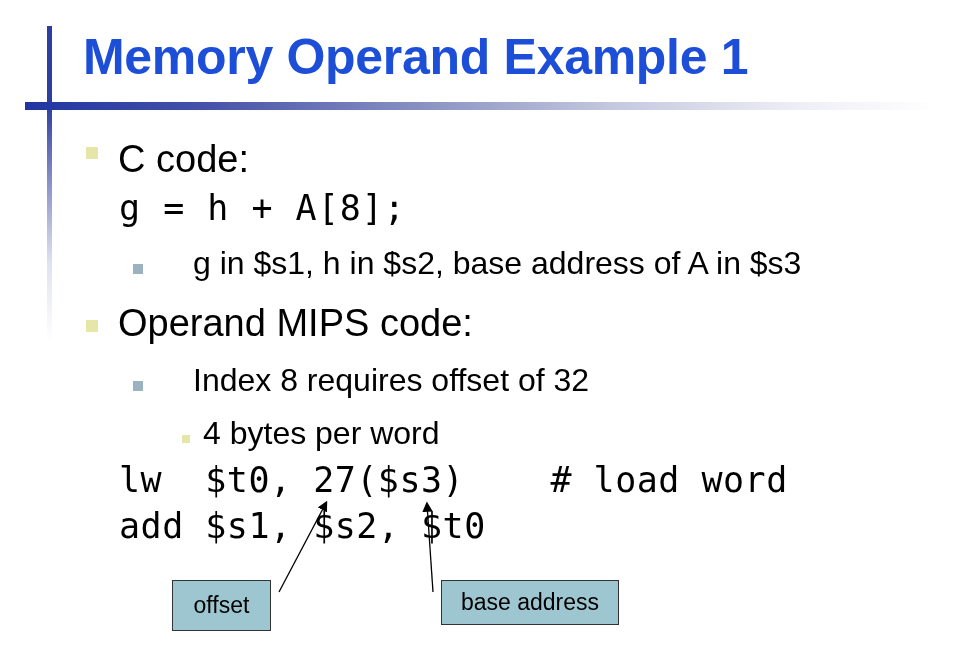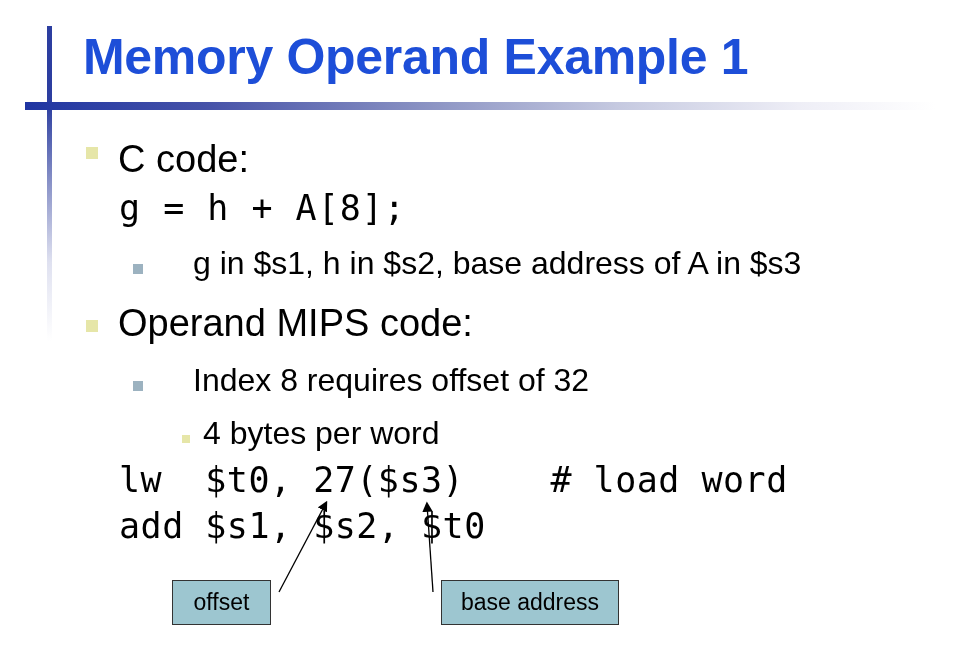--- a/index.html
+++ b/index.html
@@ -67,18 +67,18 @@
 <svg class="arrows" width="957" height="667">
   <defs>
     <marker id="ah" markerWidth="8" markerHeight="8" refX="6" refY="4" orient="auto">
       <path d="M0,0 L8,4 L0,8 z" fill="#000"></path>
     </marker>
   </defs>
   <line x1="279" y1="592" x2="326" y2="503" stroke="#000" stroke-width="1.3" marker-end="url(#ah)"></line>
   <line x1="433" y1="592" x2="427" y2="504" stroke="#000" stroke-width="1.3" marker-end="url(#ah)"></line>
 </svg>
 
-<div class="callout" style="left:172px; top:580px; width:99px; height:45px;">
+<div class="callout" style="left:172px; top:580px; width:99px; height:51px;">
   <span>offset</span>
 </div>
 <div class="callout" style="left:441px; top:580px; width:178px; height:45px;">
   <span>base address</span>
 </div>
 
 </body></html>

